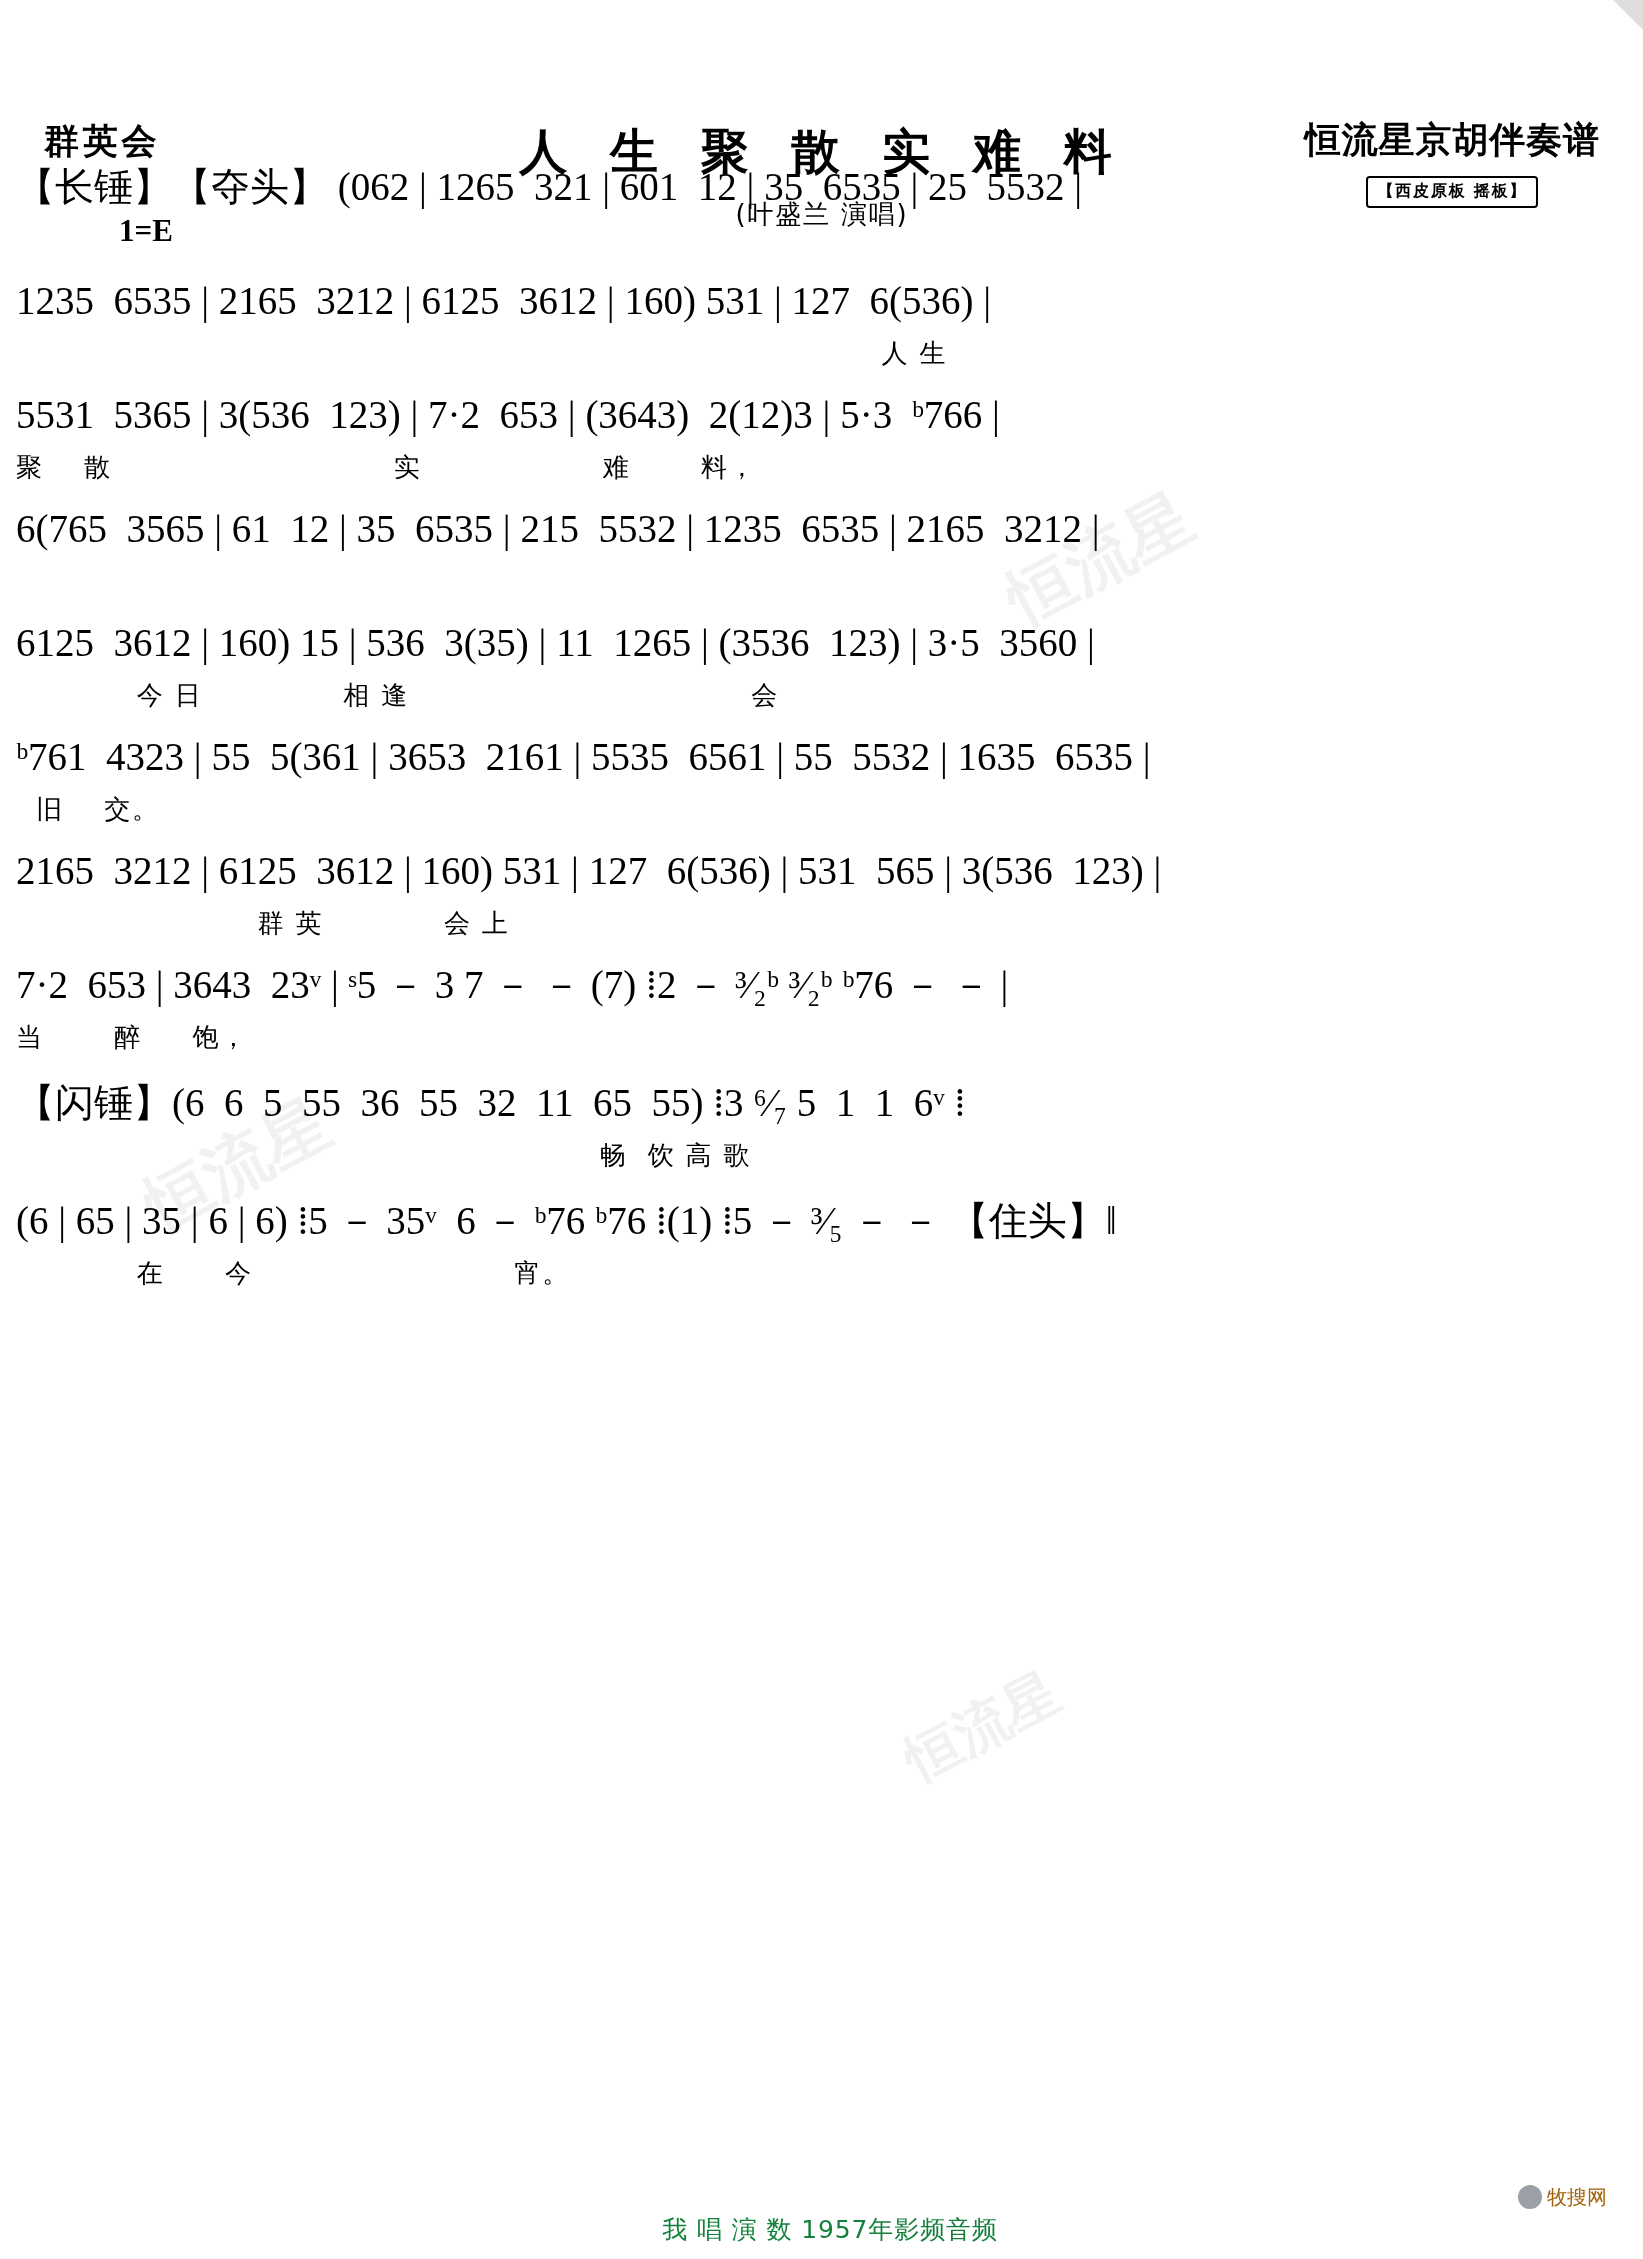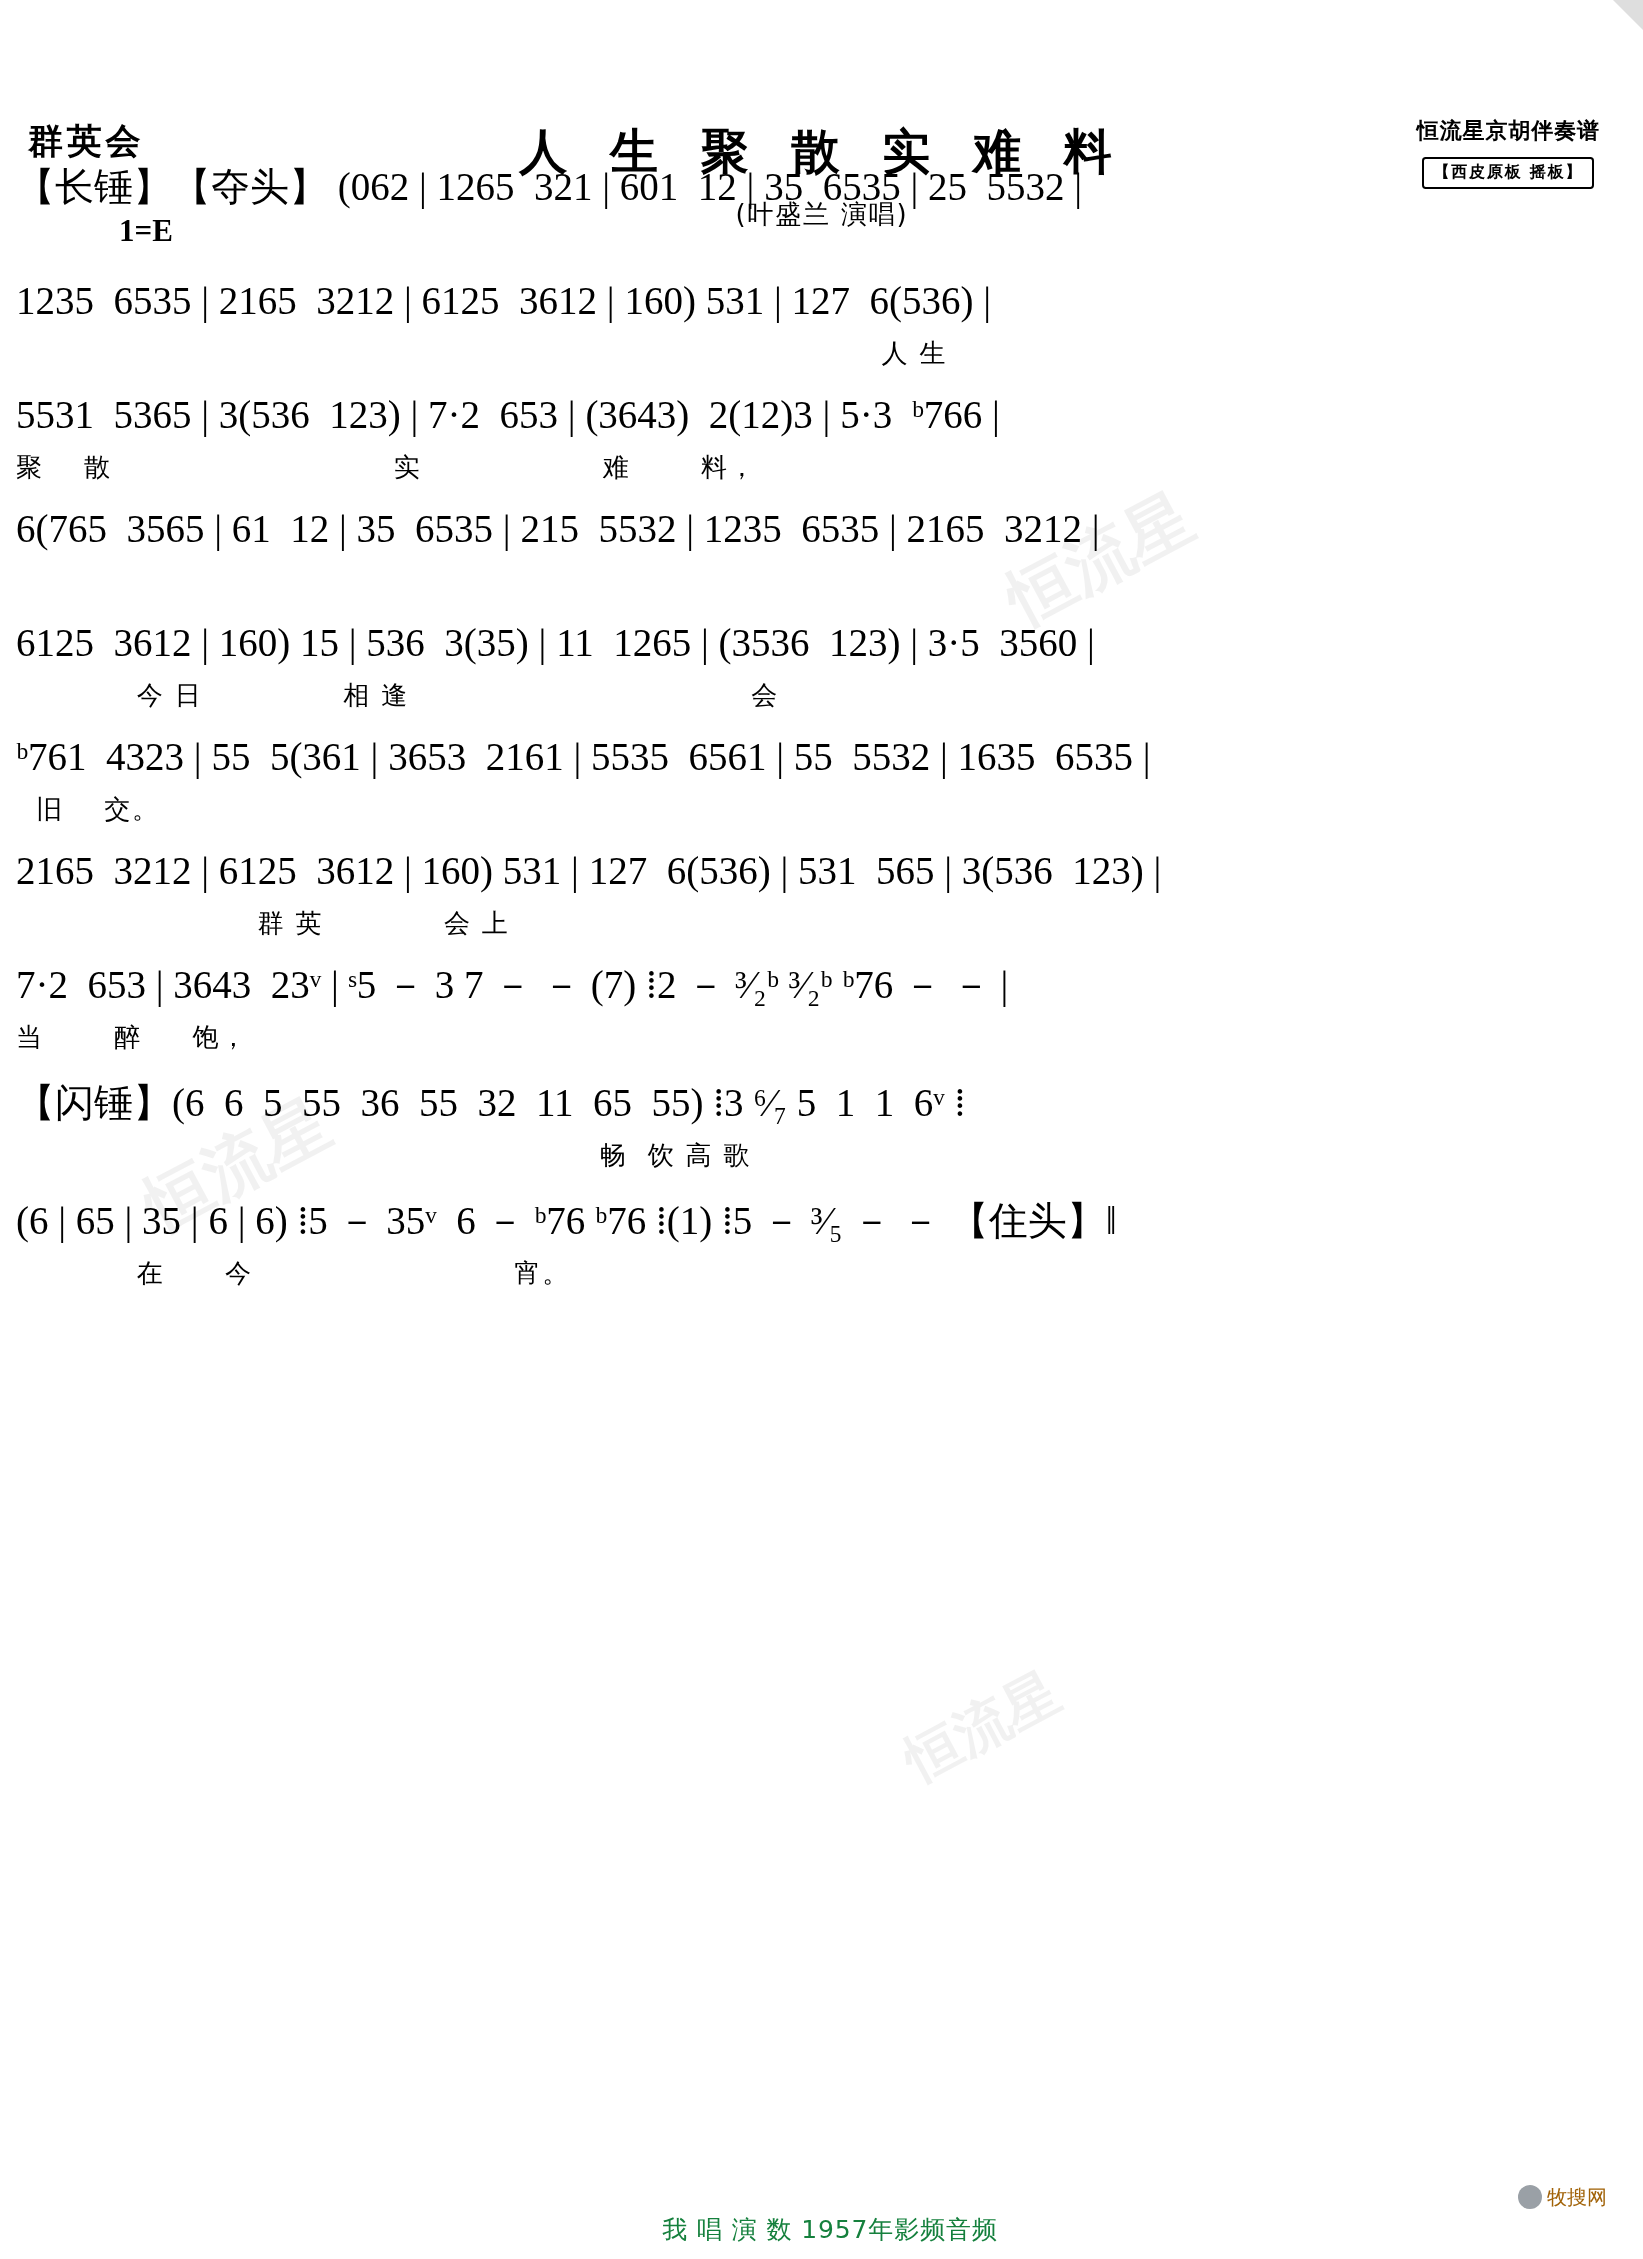--- a/index.html
+++ b/index.html
@@ -16,21 +16,21 @@
     overflow: hidden;
   }
 
   
   .header {
     position: relative;
     height: 165px;
   }
   .opera-name {
     position: absolute;
-    left: 28px;
+    left: 44px;
     top: 118px;
     font-size: 35px;
     font-weight: bold;
     letter-spacing: 3.7px;
     font-family: "DejaVu Sans", sans-serif;
   }
   .key-sig {
     position: absolute;
     left: 119px;
     top: 213px;
@@ -59,21 +59,21 @@
     font-family: "DejaVu Sans", sans-serif;
     display: block;
   }
   .credit-block {
     position: absolute;
     right: 44px;
     top: 116px;
     text-align: center;
   }
   .credit-line {
-    font-size: 22px;
+    font-size: 36px;
     font-weight: bold;
     letter-spacing: 0.9px;
     font-family: Liberation Mono, monospace;
     display: block;
   }
   .bracket-tag {
     display: inline-block;
     margin-top: 11px;
     border: 2.8px solid #000;
     border-radius: 3.7px;

